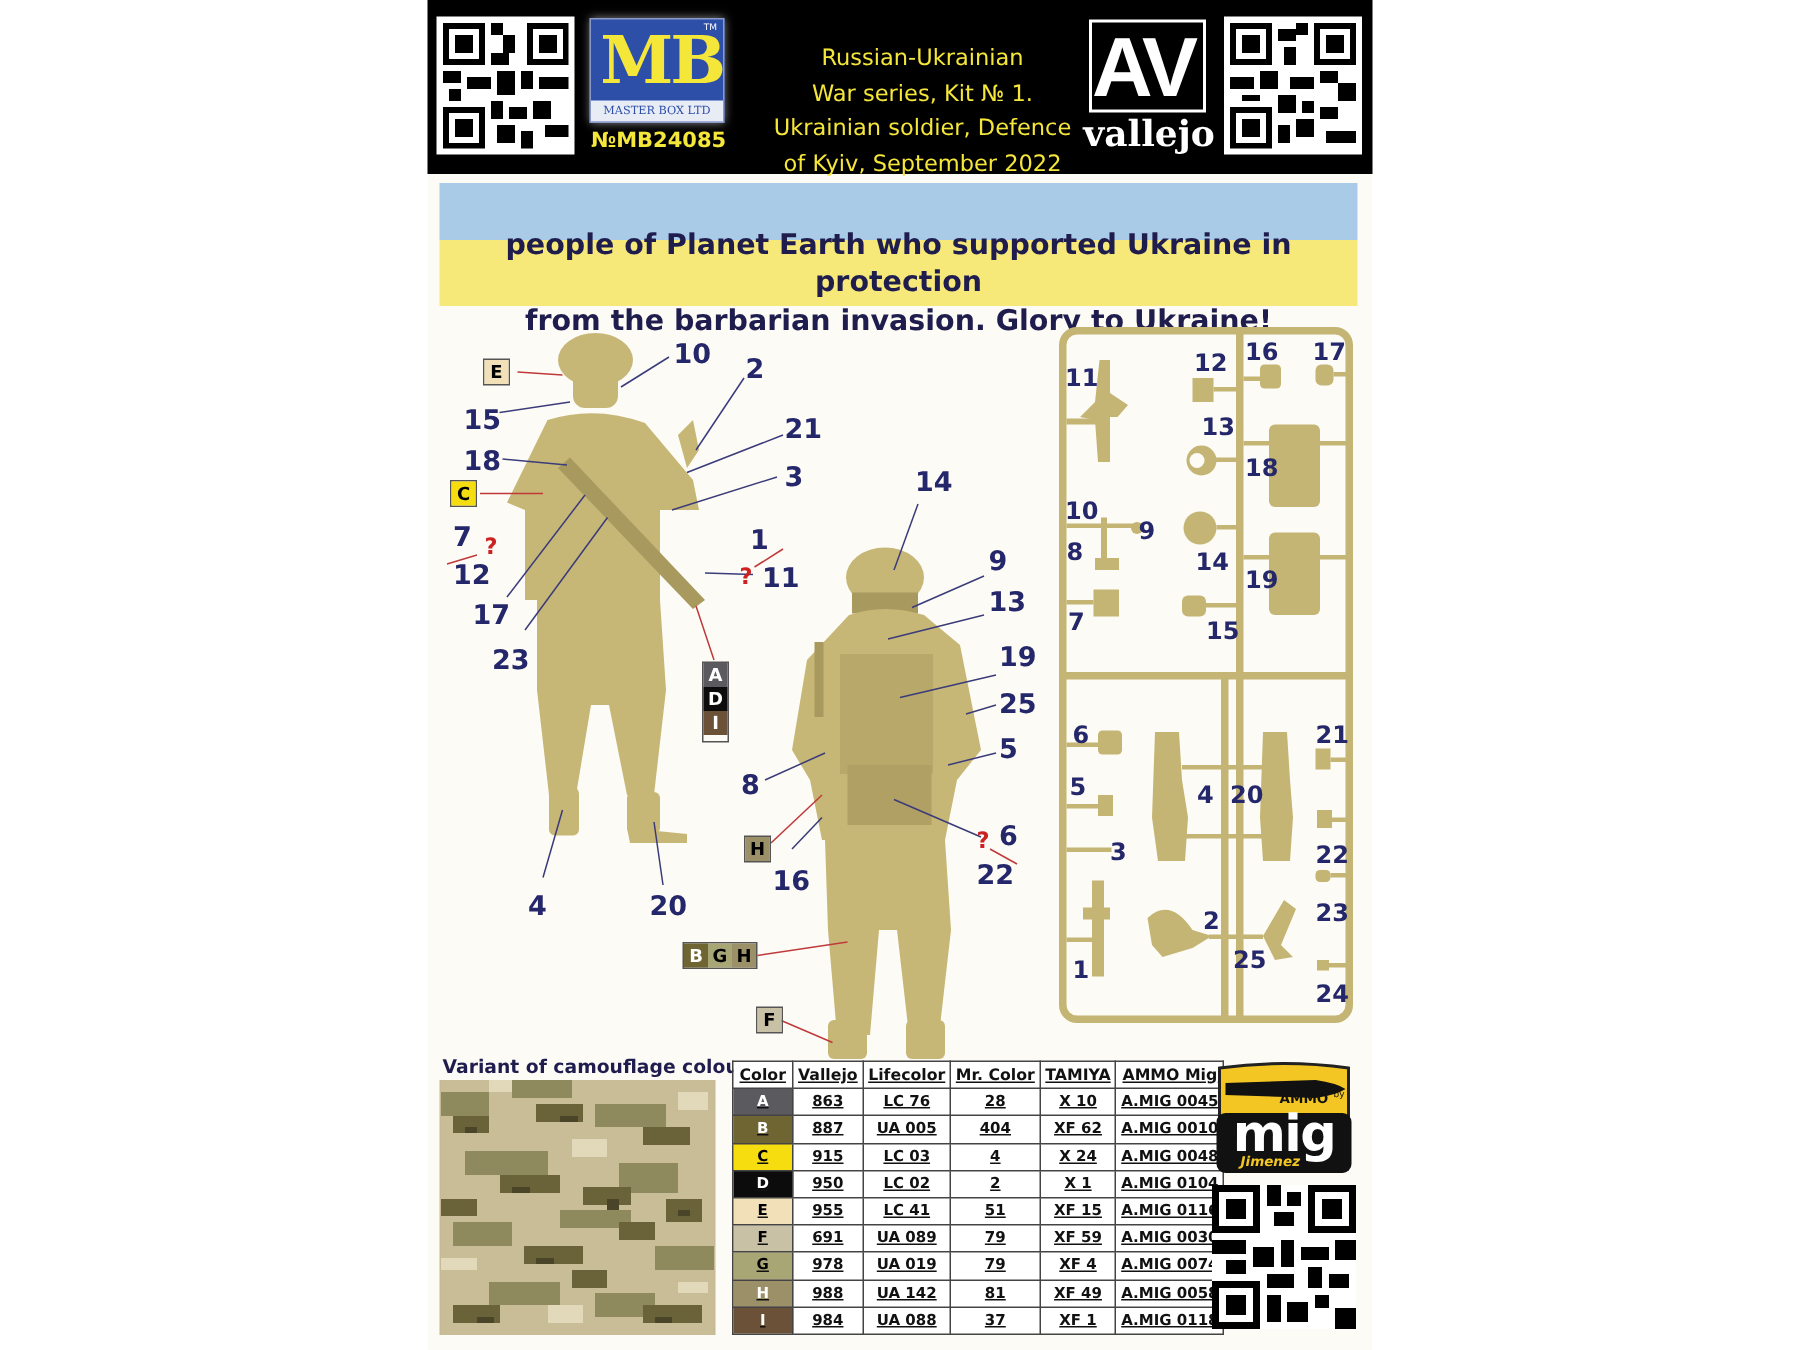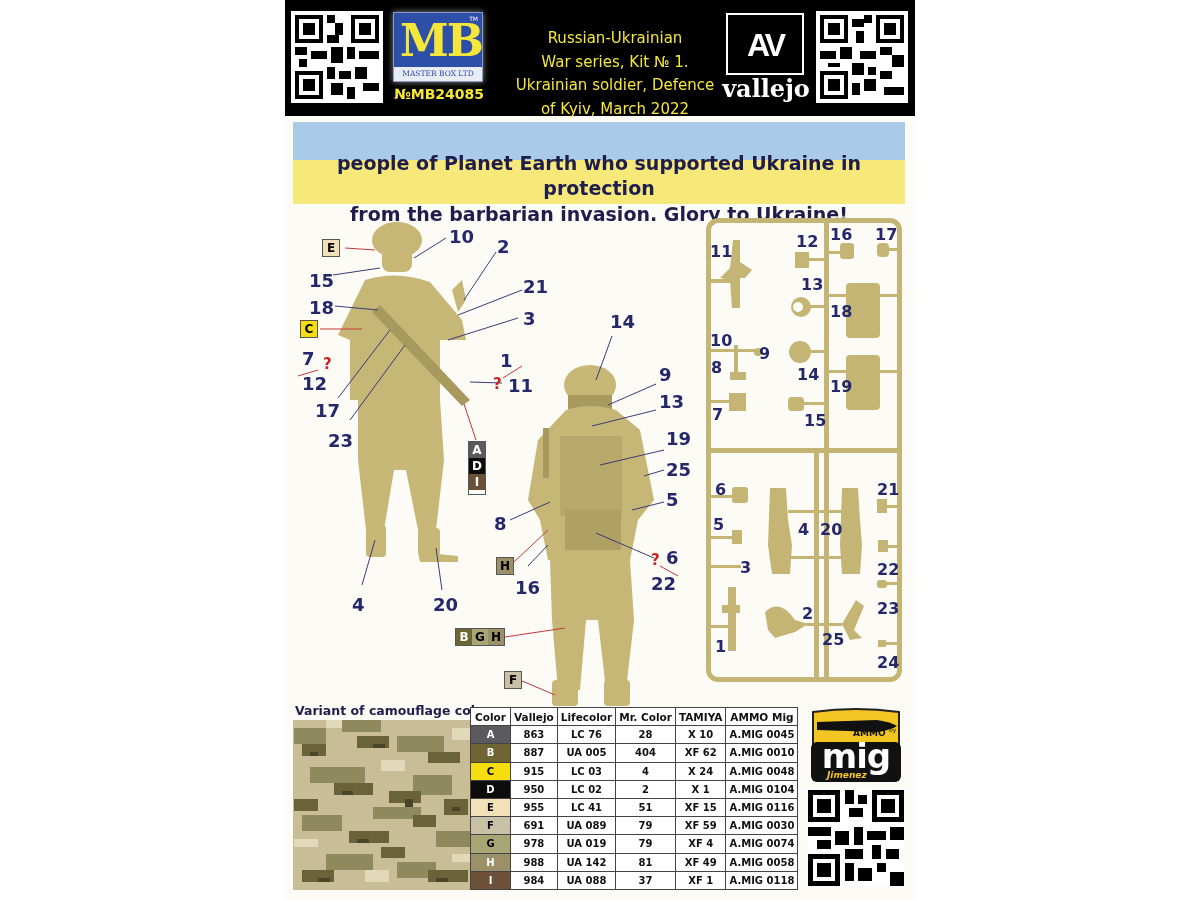--- a/index.html
+++ b/index.html
@@ -11,21 +11,21 @@
   .header { position: absolute; left: 285px; top: 0; width: 630px; height: 116px; background: #000; }
   .qr { position: absolute; background: #fff; padding: 4px; }
   .qr svg { display: block; width: 100%; height: 100%; }
   .mb-logo { position: absolute; left: 393px; top: 12px; width: 90px; height: 70px; background: #2e4fa8; border: 1px solid #8a9acb; box-shadow: 0 0 6px #888; }
   .mb-letters { position: absolute; left: 0; top: 0; width: 100%; text-align: right; font-family: "DejaVu Serif", serif; font-weight: bold; font-size: 44px; color: #f5e63a; line-height: 56px; letter-spacing: -2px; }
   .mb-tm { position: absolute; right: 4px; top: 2px; font-size: 6px; color: #fff; }
   .mb-sub { position: absolute; left: 0; bottom: 0; width: 100%; height: 14px; background: #e8ecf5; color: #2e4fa8; font-family: "DejaVu Serif", serif; font-size: 7.5px; text-align: center; line-height: 14px; }
   .kit-no { position: absolute; left: 393px; top: 86px; width: 92px; text-align: center; color: #f5e63a; font-weight: bold; font-size: 14px; }
   .title-text { position: absolute; left: 515px; top: 27px; width: 200px; text-align: center; color: #f5e63a; font-size: 15px; line-height: 23.5px; }
   .av-box { position: absolute; left: 726px; top: 13px; width: 78px; height: 62px; background: #000; border: 2px solid #fff; }
-  .av-box span { position: absolute; left: 0; top: 2px; width: 100%; text-align: center; color: #fff; font-size: 32px; font-weight: bold; font-family: "Liberation Sans", sans-serif; letter-spacing: -3px; line-height: 56px; }
+  .av-box span { position: absolute; left: 0; top: 2px; width: 100%; text-align: left; color: #fff; font-size: 56px; font-weight: bold; font-family: "Liberation Sans", sans-serif; letter-spacing: -3px; line-height: 56px; }
   .vallejo { position: absolute; left: 722px; top: 74px; width: 88px; text-align: center; color: #fff; font-family: "DejaVu Serif", serif; font-weight: bold; font-size: 24px; }
 
   
   .banner { position: absolute; left: 293px; top: 122px; width: 612px; height: 82px;
     background: linear-gradient(to bottom, #a9cbe8 0, #a9cbe8 46%, #f6e97a 46%, #f6e97a 100%); }
   .banner p { position: absolute; left: 0; top: 3px; width: 100%; text-align: center; color: #1f1d4e; font-weight: bold; font-size: 19px; line-height: 25.5px; }
   .fig-shape { fill: #c7b777; }
   .callout { position: absolute; color: #25276b; font-weight: bold; font-size: 18px; font-family: "DejaVu Sans", sans-serif; }
   .qmark { position: absolute; color: #cc2222; font-weight: bold; font-size: 15px; }
   .lbl-box { position: absolute; height: 18px; border: 1px solid #555; display: flex; }
@@ -34,21 +34,21 @@
 
   
   .sprue-frame { position: absolute; left: 706px; top: 218px; width: 196px; height: 464px; border: 5px solid #c4b574; border-radius: 12px; }
   .sprue-num { position: absolute; color: #25276b; font-weight: bold; font-size: 16px; }
 
   
   .camo-title { position: absolute; left: 295px; top: 703px; color: #1f1d4e; font-weight: bold; font-size: 12.5px; }
   .camo { position: absolute; left: 293px; top: 720px; width: 184px; height: 170px; overflow: hidden; background: #c6b994; }
 
   
-  .paint-table { position: absolute; left: 470px; top: 707px; border-collapse: collapse; font-size: 10px; font-weight: bold; color: #111; }
+  .paint-table { position: absolute; left: 488px; top: 707px; border-collapse: collapse; font-size: 10px; font-weight: bold; color: #111; text-decoration: underline; }
   .paint-table th, .paint-table td { border: 1px solid #444; height: 18.2px; text-align: center; padding: 0 3px; }
   .paint-table th { background: #fff; font-size: 10.5px; }
   .paint-table td { background: #fff; }
   .paint-table td.sw { width: 40px; color: #fff; }
 
   
   .ammo { position: absolute; left: 807px; top: 708px; width: 98px; height: 76px; }
   .qr-bottom { position: absolute; left: 808px; top: 790px; width: 96px; height: 96px; background: #fff; }
 </style>
 </head>
@@ -91,21 +91,21 @@
   <div class="mb-letters">MB</div>
   <div class="mb-tm">TM</div>
   <div class="mb-sub">MASTER BOX LTD</div>
 </div>
 <div class="kit-no">№MB24085</div>
 
 <div class="title-text">
   <div>Russian-Ukrainian</div>
   <div>War series, Kit № 1.</div>
   <div>Ukrainian soldier, Defence</div>
-  <div>of Kyiv, March 2022</div>
+  <div>of Kyiv, September 2022</div>
 </div>
 
 <div class="av-box">
     <span>AV</span>
   </div>
 <div class="vallejo">vallejo</div>
 
 <div class="qr" style="left:816px;top:11px;width:92px;height:92px;">
   <svg viewBox="0 0 21 21" shape-rendering="crispEdges">
     <rect x="0" y="0" width="7" height="7" fill="#000"></rect>

